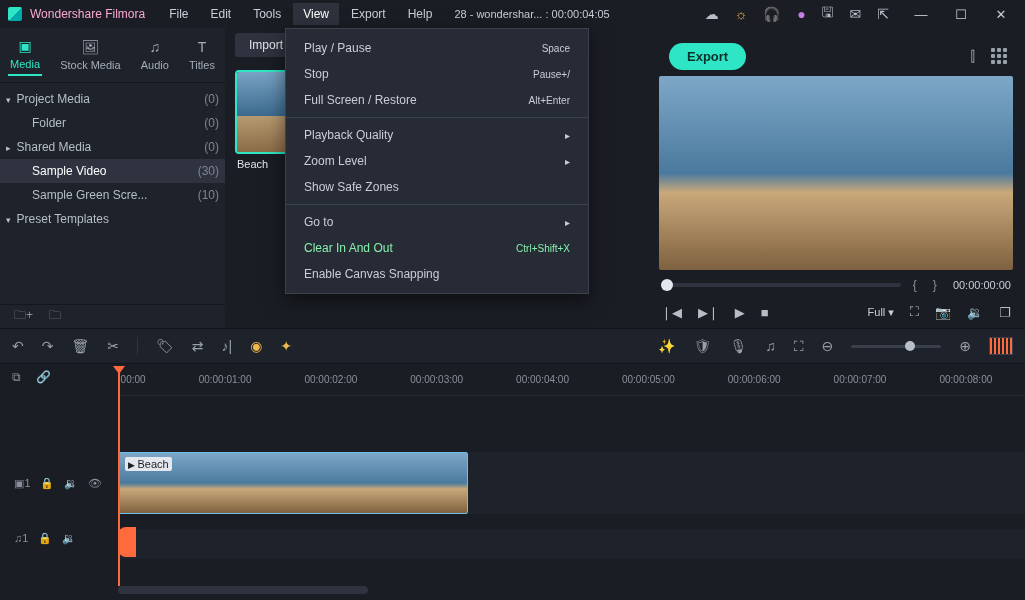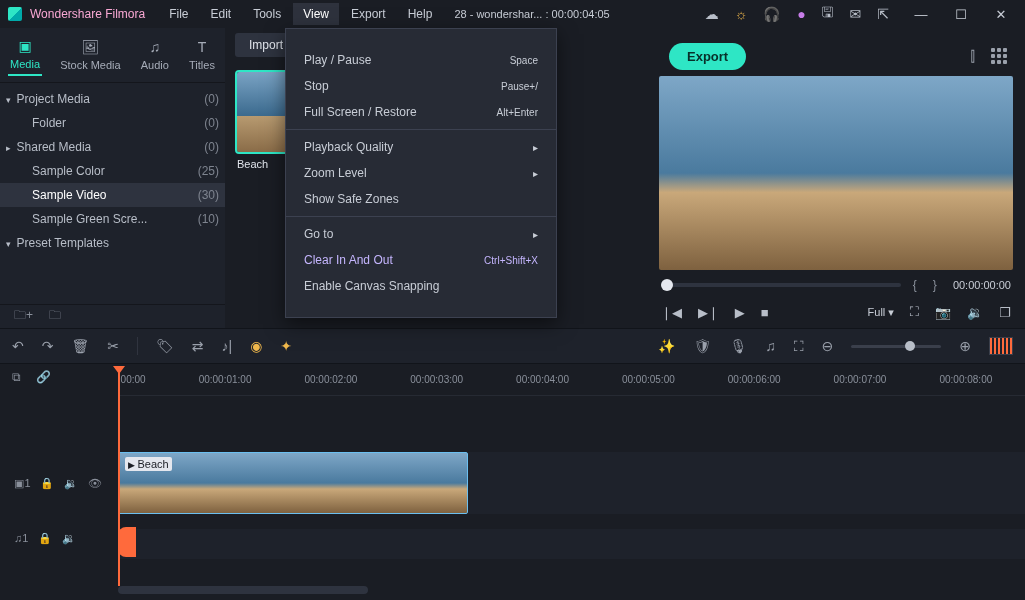--- a/index.html
+++ b/index.html
@@ -37,24 +37,24 @@
 .import-btn{background:#2e333f;color:#dfe3ea;padding:5px 14px;border-radius:3px;cursor:pointer;font-size:12px}
 .mid-top .spacer{flex:1}
 .thumbs{display:flex;flex-wrap:wrap;gap:20px;padding:10px 12px}
 .thumb{width:140px}
 .thumb-img{width:140px;height:80px;border-radius:2px;background:#333;position:relative}
 .thumb-img.sel{outline:2px solid #2ee6c5}
 .thumb-label{font-size:11px;margin-top:6px;color:#dfe3ea}
 .beach1{background:linear-gradient(to bottom,#7aa3c4 0%,#3b6a8e 55%,#b79a70 55%,#8a6c48 100%)}
 .beach2{background:linear-gradient(to right,#0a0603 0%,#0a0603 30%,#2a180a 30%,#2a180a 70%,#000 70%)}
 
-.dropdown{position:absolute;top:0;left:60px;width:272px;background:#272B35;border:1px solid #3c4150;box-shadow:0 6px 18px rgba(0,0,0,.5);z-index:50;padding:18px 0}
+.dropdown{position:absolute;top:0;left:60px;width:304px;background:#272B35;border:1px solid #3c4150;box-shadow:0 6px 18px rgba(0,0,0,.5);z-index:50;padding:6px 0}
 .dd-row{display:flex;justify-content:space-between;align-items:center;padding:6px 18px;font-size:12px;color:#c8cdd6;cursor:pointer}
 .dd-row.highlight{background:#4a5060;color:#fff}
-.dd-row.disabled{color:#c4b5fd;cursor:default}
+.dd-row.disabled{color:#86efac;cursor:default}
 .dd-sep{height:1px;background:#3c4150;margin:4px 0}
 .dd-arrow{font-size:10px}
 
 .rightpanel{flex:1;background:#1A1D24;display:flex;flex-direction:column;padding:8px 12px 0 4px}
 .preview-head{height:40px;display:flex;align-items:center;justify-content:flex-end;gap:16px;padding-right:6px}
 .export-btn{background:#2ee6c5;color:#08302a;font-weight:600;padding:6px 18px;border-radius:14px;cursor:pointer;font-size:13px;margin-right:auto;margin-left:10px}
 .preview-head i{font-style:normal;color:#9aa0ab;cursor:pointer;font-size:14px}
 .preview-head .grid{display:grid;grid-template-columns:repeat(3,4px);gap:2px}
 .preview-head .grid b{width:4px;height:4px;background:#9aa0ab;border-radius:1px;display:block}
 .preview{flex:1;background:#000;border-radius:2px;overflow:hidden;background-image:linear-gradient(to bottom,#7ea7c7 0%,#4a7a9e 50%,#c9a87a 60%,#7e613f 100%)}
@@ -152,24 +152,20 @@
           <span class="count">(0)</span>
         </div>
         <div class="tree-row indent">
           <span>Folder</span>
           <span class="count">(0)</span>
         </div>
         <div class="tree-row">
           <span><span class="carrot">▸</span>Shared Media</span>
           <span class="count">(0)</span>
         </div>
-        <div class="tree-row indent">
-          <span>Sample Color</span>
-          <span class="count">(25)</span>
-        </div>
         <div class="tree-row indent selected">
           <span>Sample Video</span>
           <span class="count">(30)</span>
         </div>
         <div class="tree-row indent">
           <span>Sample Green Scre...</span>
           <span class="count">(10)</span>
         </div>
         <div class="tree-row">
           <span><span class="carrot">▾</span>Preset Templates</span>

